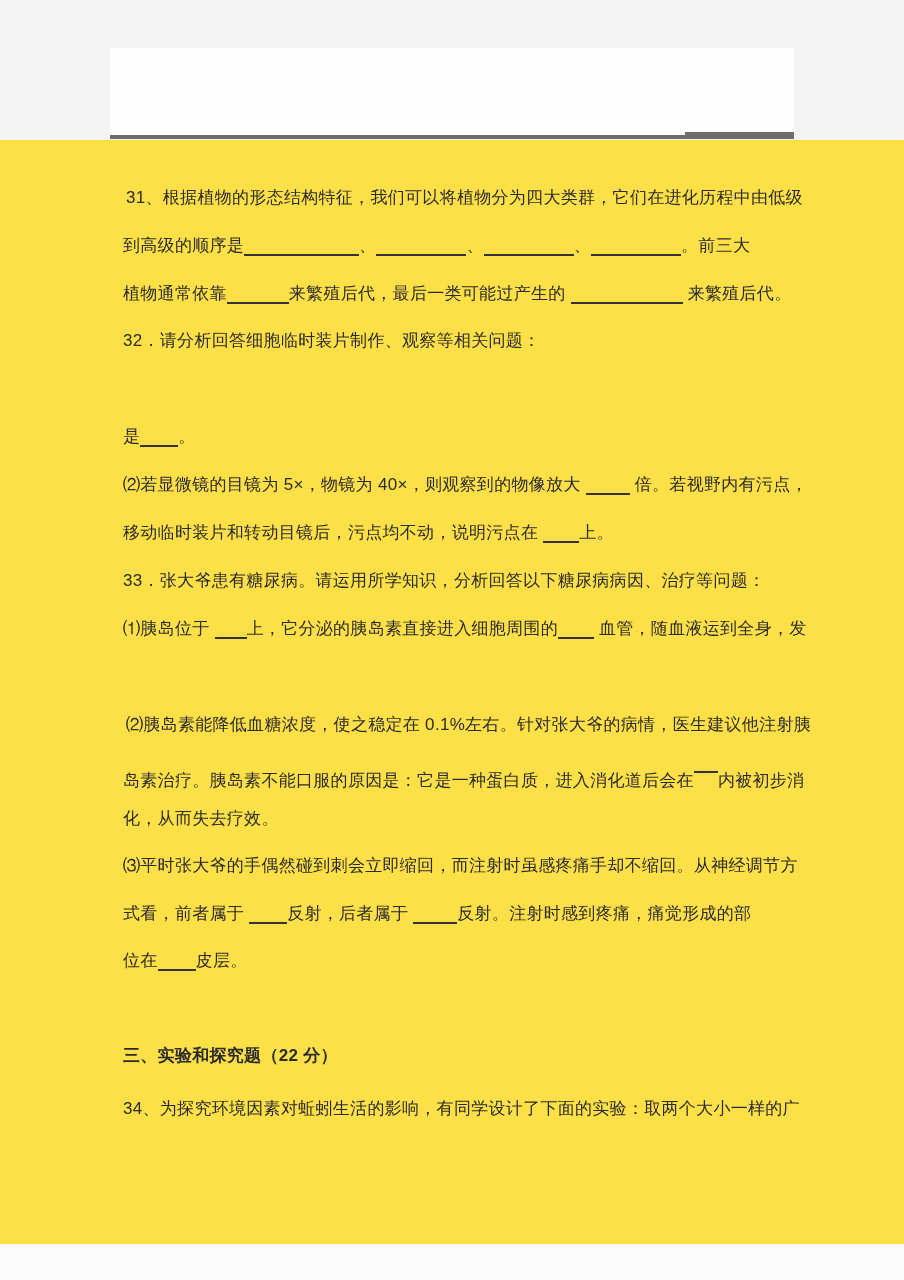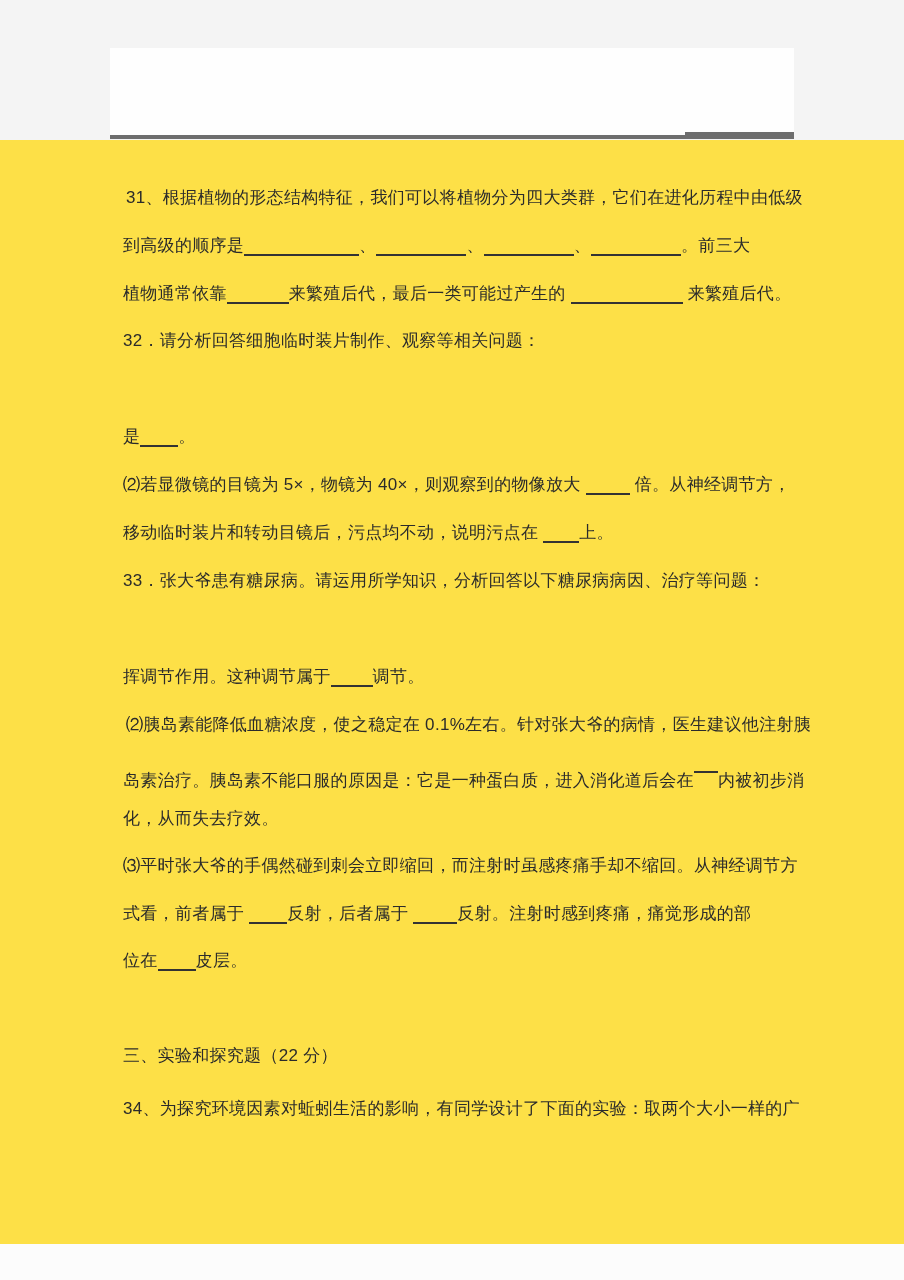--- a/index.html
+++ b/index.html
@@ -35,21 +35,21 @@
     background: #6d6d6d;
   }
   .line {
     position: absolute; left: 123px;
     white-space: nowrap;
     font-size: 17px;
     line-height: 24px;
     color: #2b2b2b;
     letter-spacing: 0.3px;
   }
-  .bold { font-weight: normal; }
+  .bold { font-weight: bold; }
   .blank {
     display: inline-block;
     height: 14px;
     border-bottom: 2px solid #333;
     vertical-align: -5px;
   }
   .overblank {
     display: inline-block;
     height: 13px;
     border-top: 2px solid #333;
@@ -89,35 +89,35 @@
   <div class="line ln4">
     <span>32．请分析回答细胞临时装片制作、观察等相关问题：</span>
   </div>
 
 
   <div class="line ln6">
     <span>是</span><span class="blank w38"></span><span>。</span>
   </div>
 
   <div class="line ln7">
-    <span>⑵若显微镜的目镜为 5×，物镜为 40×，则观察到的物像放大 </span><span class="blank w44"></span><span> 倍。从神经调节方，</span>
+    <span>⑵若显微镜的目镜为 5×，物镜为 40×，则观察到的物像放大 </span><span class="blank w44"></span><span> 倍。若视野内有污点，</span>
   </div>
 
   <div class="line ln8">
     <span>移动临时装片和转动目镜后，污点均不动，说明污点在 </span><span class="blank w36"></span><span>上。</span>
   </div>
 
   <div class="line ln9">
     <span>33．张大爷患有糖尿病。请运用所学知识，分析回答以下糖尿病病因、治疗等问题：</span>
   </div>
 
+  <div class="line ln10">
+    <span>⑴胰岛位于 </span><span class="blank w32"></span><span>上，它分泌的胰岛素直接进入细胞周围的</span><span class="blank w36"></span><span> 血管，随血液运到全身，发</span>
+  </div>
 
-  <div class="line ln11">
-    <span>挥调节作用。这种调节属于</span><span class="blank w42"></span><span>调节。</span>
-  </div>
 
   <div class="line ln12">
     <span>⑵胰岛素能降低血糖浓度，使之稳定在 0.1%左右。针对张大爷的病情，医生建议他注射胰</span>
   </div>
 
   <div class="line ln13">
     <span>岛素治疗。胰岛素不能口服的原因是：它是一种蛋白质，进入消化道后会在</span><span class="overblank w24"></span><span>内被初步消</span>
   </div>
 
   <div class="line ln14">

